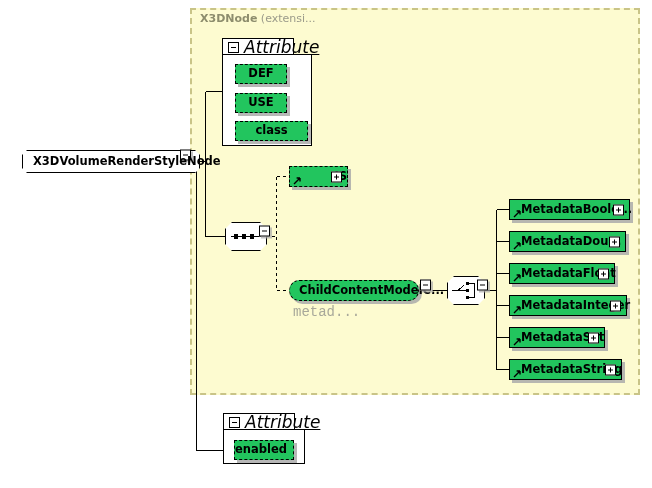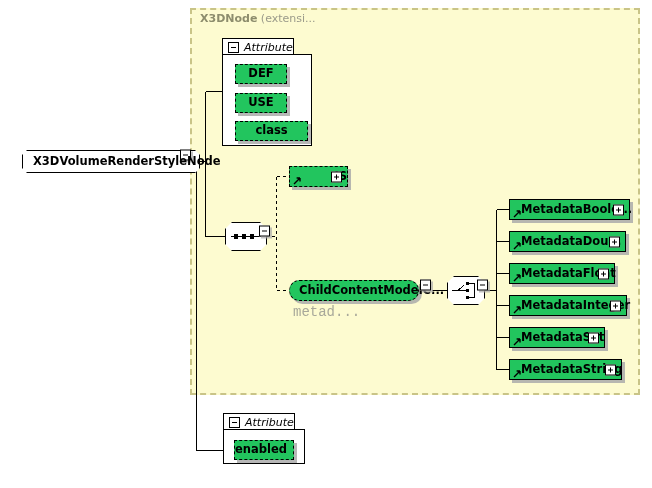--- a/index.html
+++ b/index.html
@@ -111,24 +111,25 @@
     box-sizing: border-box;
     background: #ffffff;
     border: 1px solid #000;
     border-bottom: none;
     display: flex;
     align-items: center;
     gap: 5px;
     padding-left: 5px;
   }
   .attr-tab .tl {
-    font-size: 11px;
+    font-size: 17px;
     font-style: italic;
     color: #000;
     white-space: nowrap;
+    text-decoration: underline;
   }
 
   
   .tog {
     box-sizing: border-box;
     width: 11px; height: 11px;
     border: 1px solid #000;
     background: #fff;
     position: relative;
     flex: 0 0 auto;

